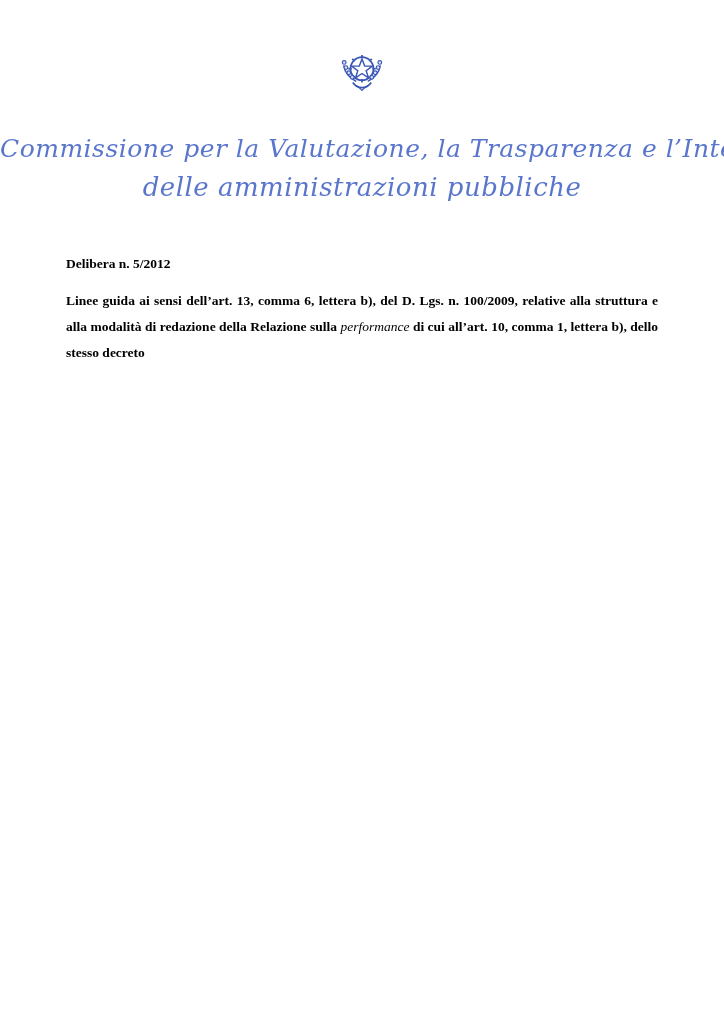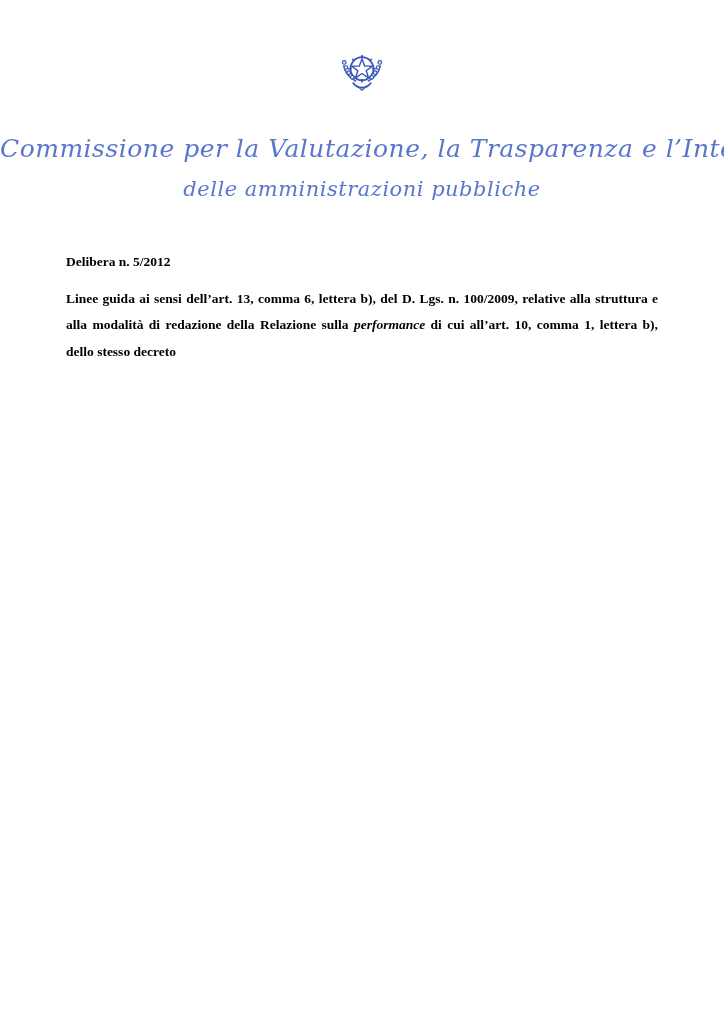--- a/index.html
+++ b/index.html
@@ -40,43 +40,42 @@
     font-style: italic;
     letter-spacing: 0.5px;
     line-height: 1.5;
   }
   .masthead .line1 {
     font-size: 25px;
     white-space: nowrap;
     opacity: 0.78;
   }
   .masthead .line2 {
-    font-size: 21px;
-    margin-top: 6px;
+    font-size: 26px;
     opacity: 0.78;
   }
   .body-block {
     margin: 46px 66px 0 66px;
   }
   .delibera {
     font-weight: bold;
     font-size: 13.5px;
     line-height: 1.6;
     margin-bottom: 4px;
   }
   .guidelines {
     font-weight: bold;
     font-size: 13.5px;
     line-height: 1.95;
     text-align: justify;
     text-justify: inter-word;
   }
   .guidelines .it {
     font-style: italic;
-    font-weight: bold;
+    font-weight: normal;
   }
 </style>
 </head>
 <body>
 
 <div class="page">
 
   <div class="emblem-wrap">
     <svg class="emblem" viewBox="0 0 100 108" aria-hidden="true">
       <g fill="none" stroke="#3a56b5" stroke-width="2">

